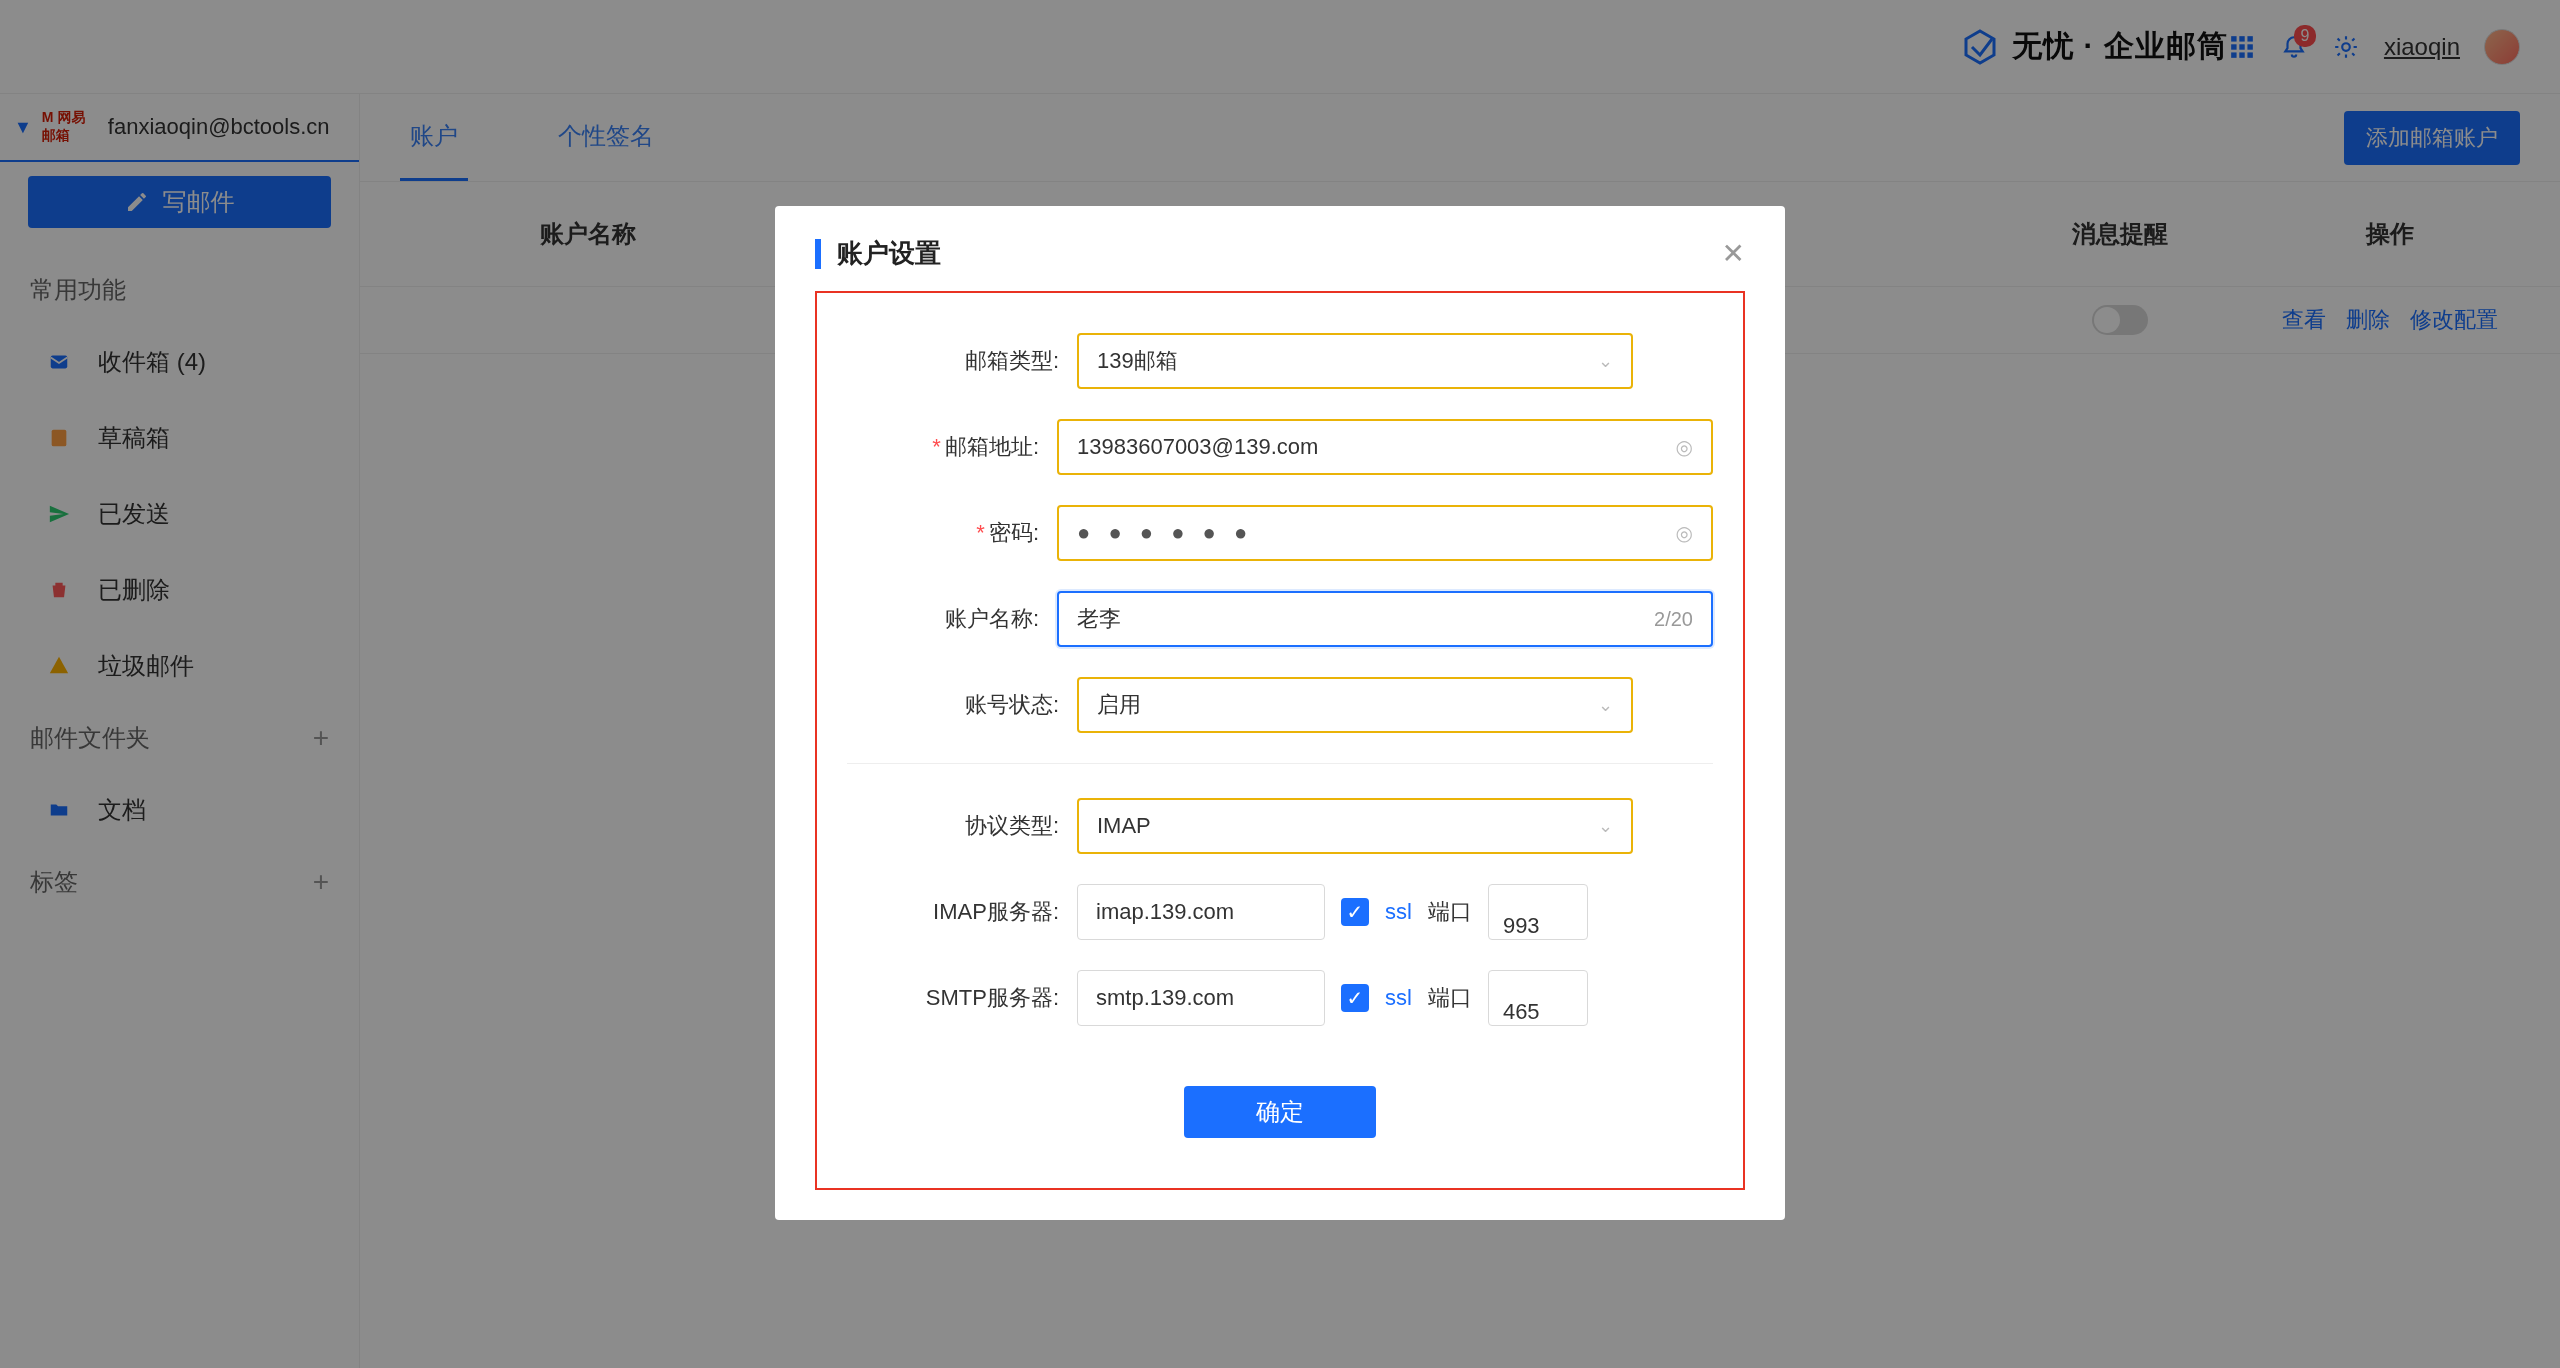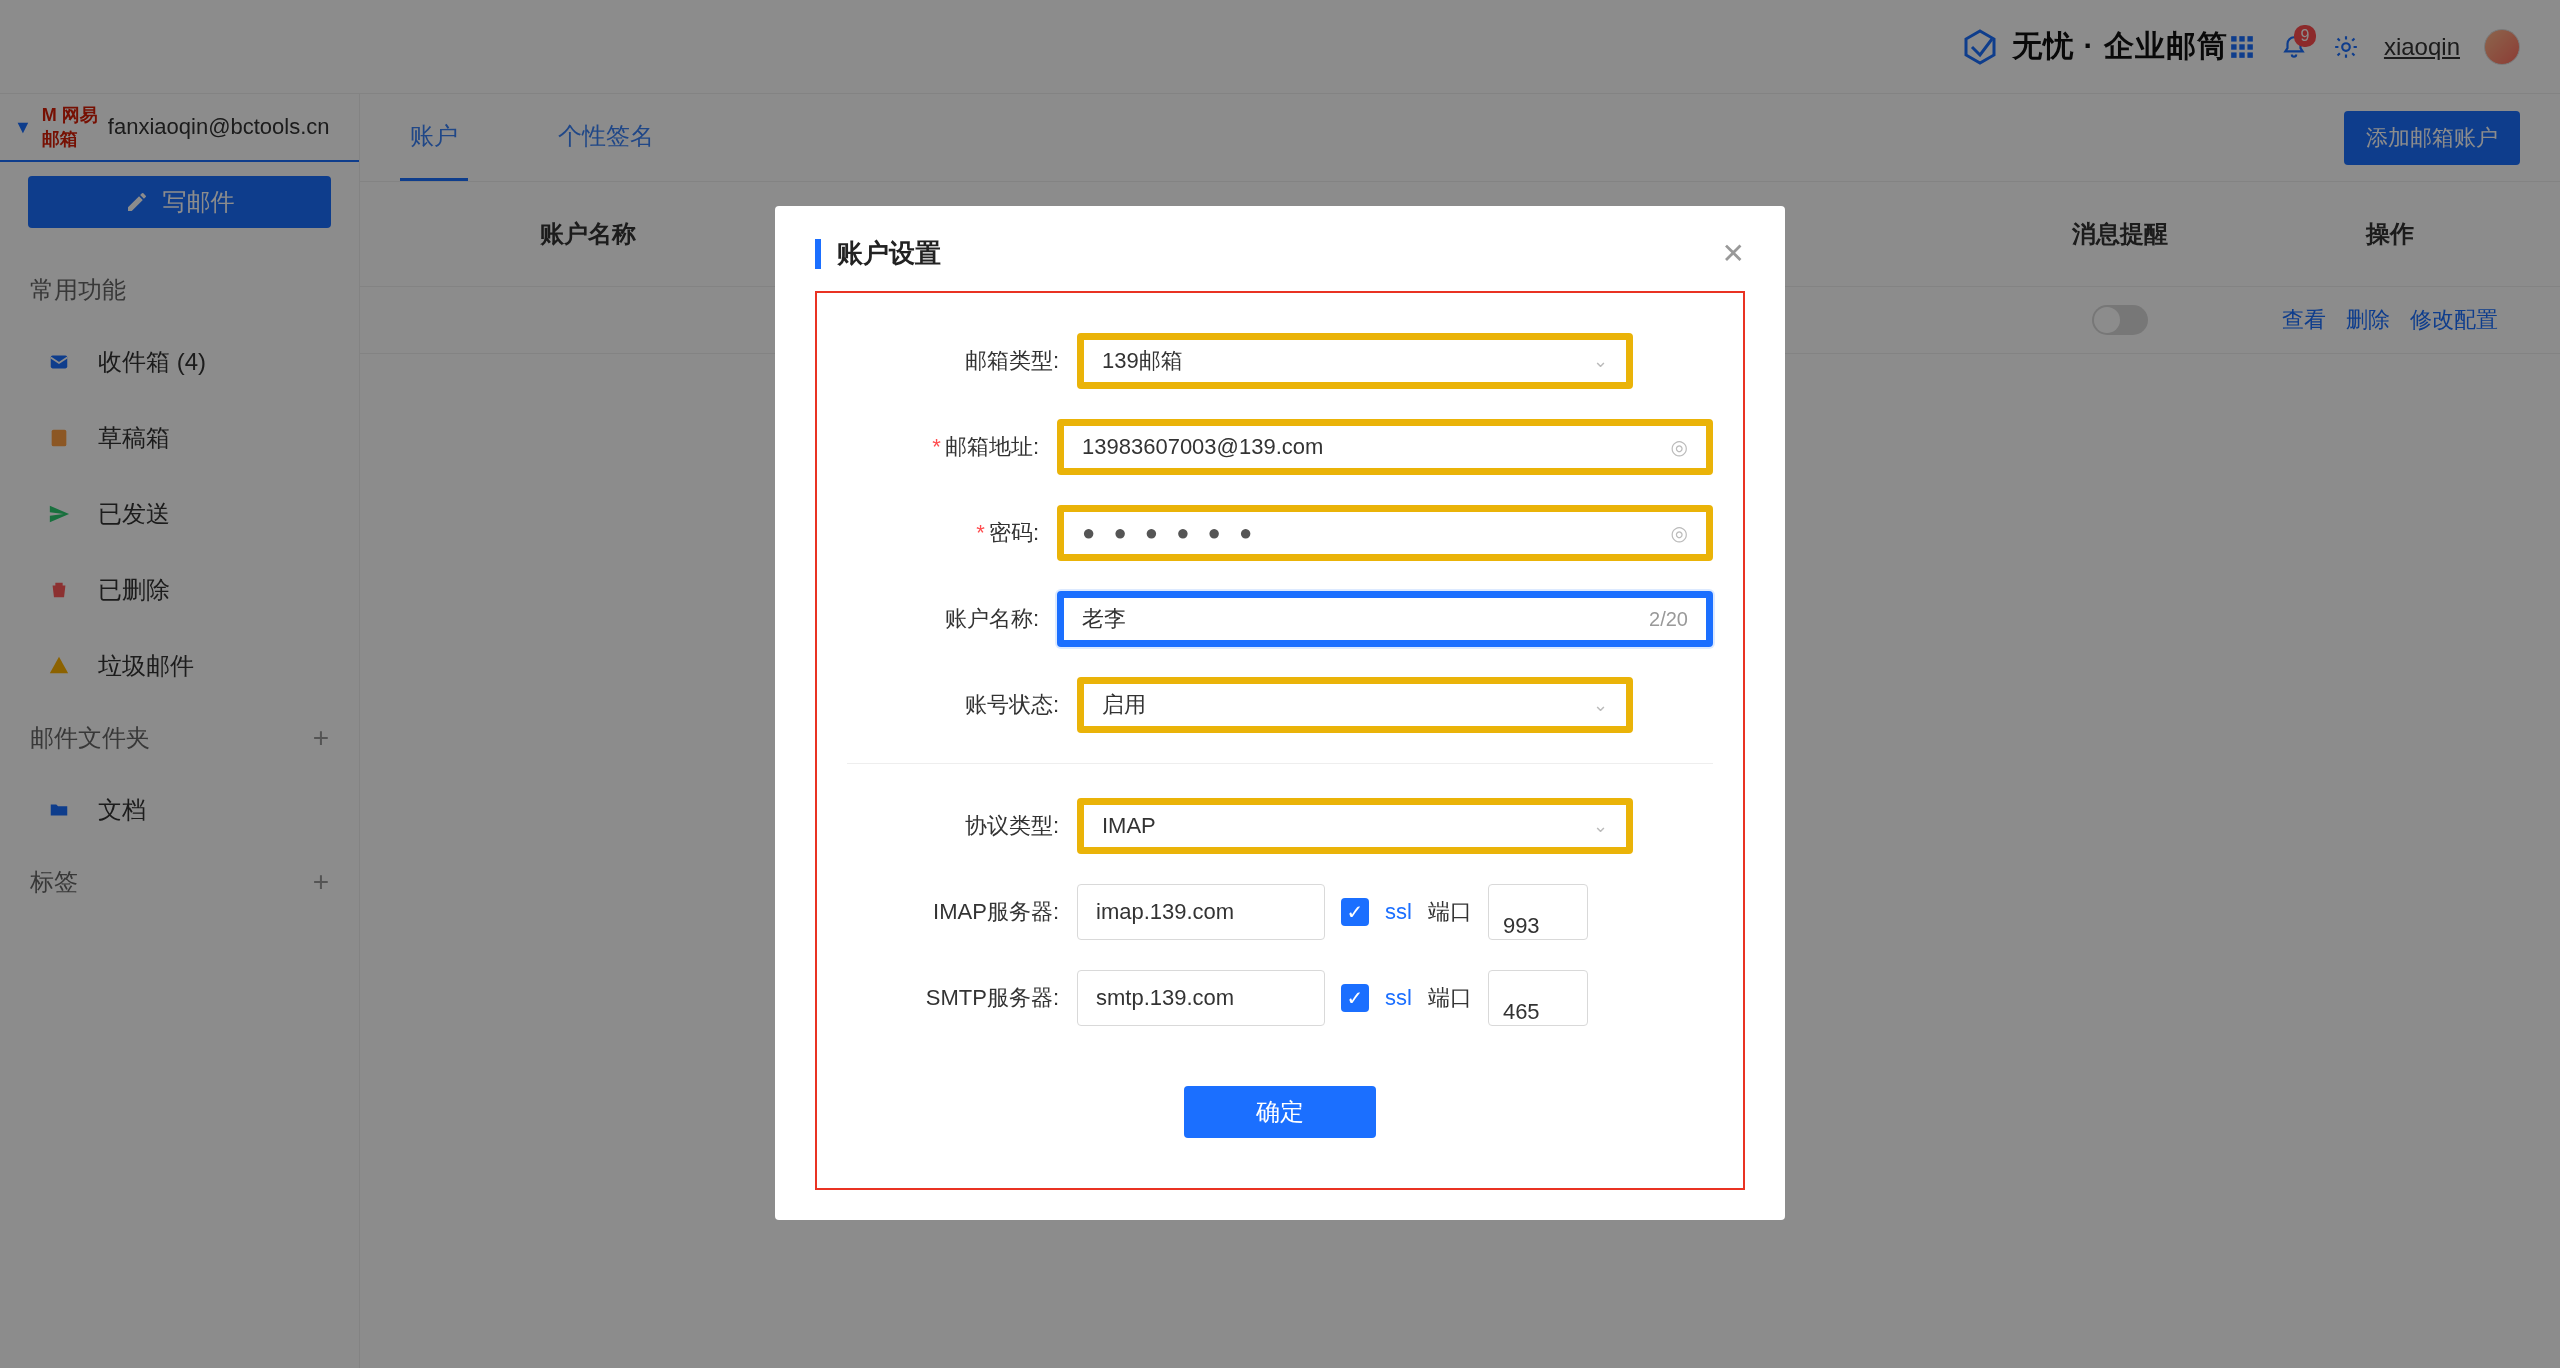--- a/index.html
+++ b/index.html
@@ -16,21 +16,21 @@
 .badge { position: absolute; top: -8px; right: -8px; background: #ff4d4f; color: #fff; border-radius: 10px; font-size: 16px; min-width: 22px; height: 22px; display: flex; align-items: center; justify-content: center; padding: 0 4px; }
 .username { font-size: 24px; color: #333; text-decoration: underline; }
 .avatar { width: 36px; height: 36px; border-radius: 50%; background: linear-gradient(135deg,#ffb88c,#ff6f61); border: 1px solid #ddd; }
 
 
 .body { display: flex; height: calc(1368px - 94px); }
 .sidebar { width: 360px; border-right: 1px solid #eee; padding: 0; }
 .acct-row { display: flex; align-items: center; gap: 10px; padding: 20px 14px 20px 14px; font-size: 22px; color: #333; border-bottom: 2px solid #1b6fff; margin: 0 0 10px 0; }
 .acct-caret { color: #1b6fff; font-size: 18px; }
 .acct-logo { width: 56px; height: 18px; background: #fff; display: flex; align-items: center; }
-.acct-logo span { color: #d81e06; font-size: 18px; font-weight: 700; }
+.acct-logo span { color: #d81e06; font-size: 14px; font-weight: 700; }
 .compose-btn { margin: 14px 28px 28px 28px; height: 52px; background: #1b6fff; color: #fff; border: none; border-radius: 4px; font-size: 24px; display: flex; align-items: center; justify-content: center; gap: 14px; width: calc(100% - 56px);}
 .side-section-title { font-size: 24px; color: #666; padding: 18px 30px; }
 .side-section-title.flex { display:flex; justify-content: space-between; align-items:center; }
 .plus { color:#999; font-size: 28px; font-weight: 300; }
 .side-item { display: flex; align-items: center; gap: 26px; padding: 22px 30px 22px 46px; font-size: 24px; color: #333; }
 .side-icon { width: 26px; height: 26px; display:flex; align-items:center; justify-content:center; }
 
 
 .main { flex: 1; position: relative; }
 .tabs { display:flex; align-items:center; justify-content:space-between; padding: 0 40px; border-bottom: 1px solid #eee;}
@@ -60,21 +60,21 @@
 .modal-title-wrap { display:flex; align-items:center; gap:16px; }
 .modal-bar { width:6px; height:30px; background:#1b6fff; }
 .modal-title { font-size:26px; font-weight:600; color:#222; }
 .modal-close { font-size:28px; color:#999; }
 .modal-body { border:2px solid #e93323; margin: 0 40px 30px 40px; padding: 40px 30px 50px 30px; }
 .form-row { display:flex; align-items:center; margin-bottom: 30px; }
 .form-row:last-child { margin-bottom: 0; }
 .lbl { width: 230px; text-align:right; font-size:22px; color:#333; padding-right: 18px; }
 .lbl .req { color:#ff4d4f; margin-right:4px; }
 .ctrl { flex:1; display:flex; align-items:center; gap: 16px; }
-.input, .select { height: 56px; border:7px solid #eab308; border-radius:4px; padding: 0 18px; font-size:22px; color:#333; background:#fff; display:flex; align-items:center; justify-content:space-between; }
+.input, .select { height: 56px; border:2px solid #eab308; border-radius:4px; padding: 0 18px; font-size:22px; color:#333; background:#fff; display:flex; align-items:center; justify-content:space-between; }
 .input { width: 656px; }
 .input.focused { border-color:#1b6fff; box-shadow: 0 0 0 2px rgba(27,111,255,0.15); }
 .select { width: 556px; }
 .select .chev { color:#bbb; font-size:18px; }
 .input .suffix { color:#bbb; font-size:20px; }
 .counter { color:#999; font-size:20px; }
 .hr { height:1px; background:#eee; margin: 10px 0 34px 0; }
 .srv-input { width: 248px; height:56px; border:1px solid #d9d9d9; border-radius:4px; padding:0 18px; font-size:22px; display:flex; align-items:center; }
 .chk { width:28px; height:28px; background:#1b6fff; border-radius:4px; display:flex; align-items:center; justify-content:center; color:#fff; font-size:20px; }
 .ssl-label { color:#1b6fff; font-size:22px; }

